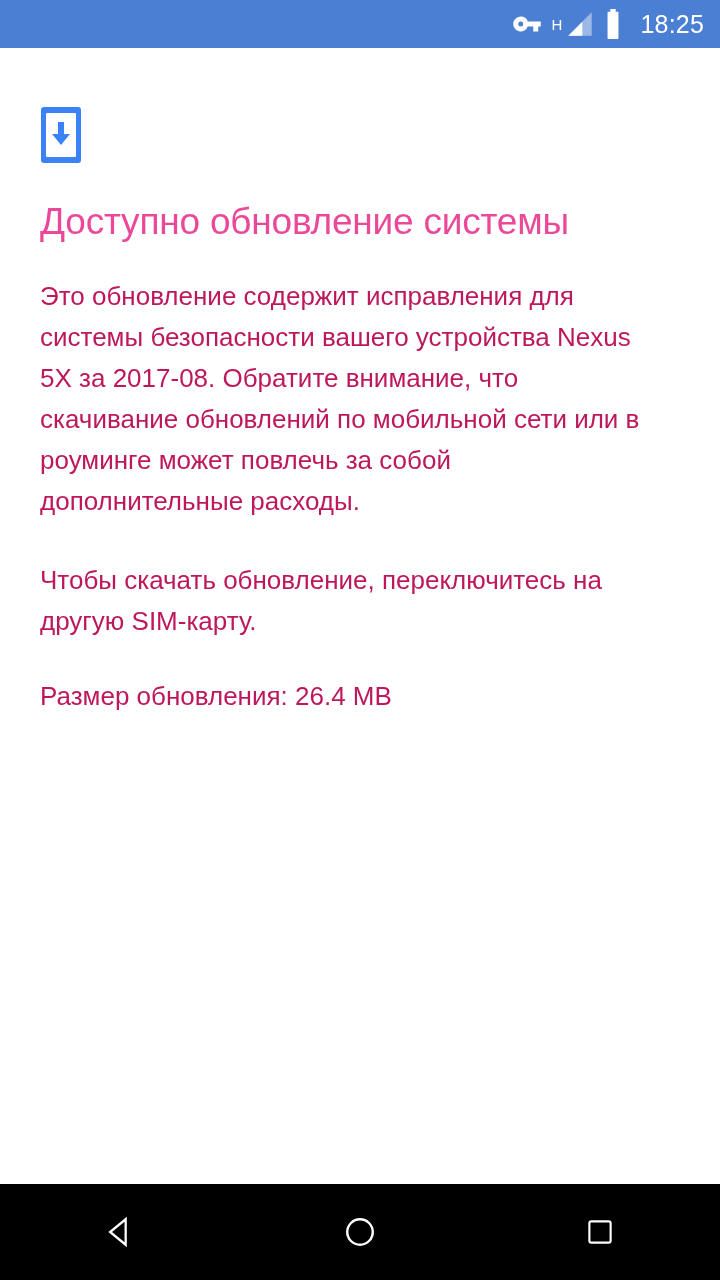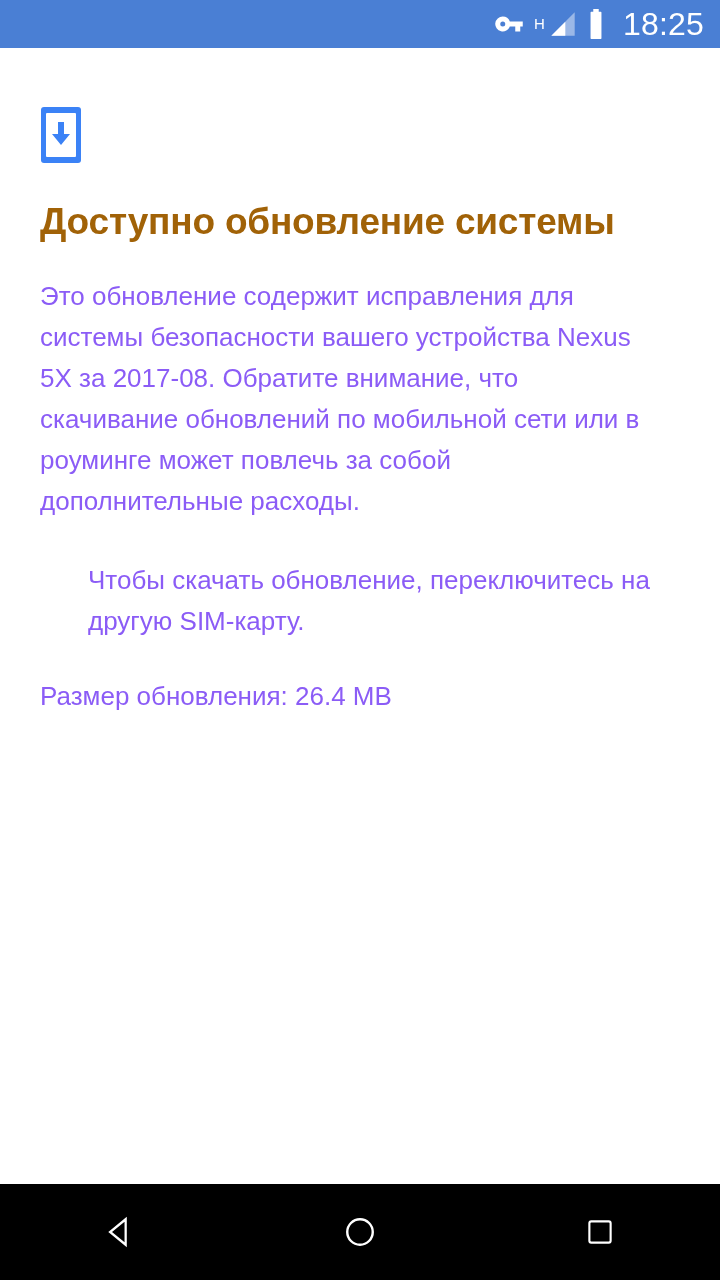--- a/index.html
+++ b/index.html
@@ -36,54 +36,54 @@
   .net-type {
     color: #ffffff;
     font-size: 15px;
     line-height: 1;
     margin-right: -6px;
     align-self: flex-start;
     margin-top: 8px;
   }
   .clock {
     color: #ffffff;
-    font-size: 32px;
+    font-size: 25px;
     letter-spacing: 0.2px;
     margin-left: 8px;
     line-height: 1;
   }
 
   
   .content {
     padding: 58px 40px 0 40px;
   }
   .update-icon {
     width: 42px;
     height: 58px;
     position: relative;
   }
   .update-icon svg { display: block; }
 
   .title {
     font-size: 37px;
-    color: #a16207;
-    font-weight: 700;
+    color: #ec4899;
+    font-weight: 400;
     margin: 36px 0 0 0;
     line-height: 1.2;
     letter-spacing: -0.2px;
   }
   .body-text {
     font-size: 26px;
-    color: #8b5cf6;
+    color: #be185d;
     line-height: 41px;
     margin: 32px 0 0 0;
     max-width: 610px;
     font-weight: 400;
   }
-  .body-text.second { margin-top: 38px; margin-left: 48px; }
+  .body-text.second { margin-top: 38px; }
   .body-text.size { margin-top: 34px; }
 
   
   .nav-bar {
     position: absolute;
     left: 0;
     bottom: 0;
     width: 720px;
     height: 96px;
     background: #000000;

